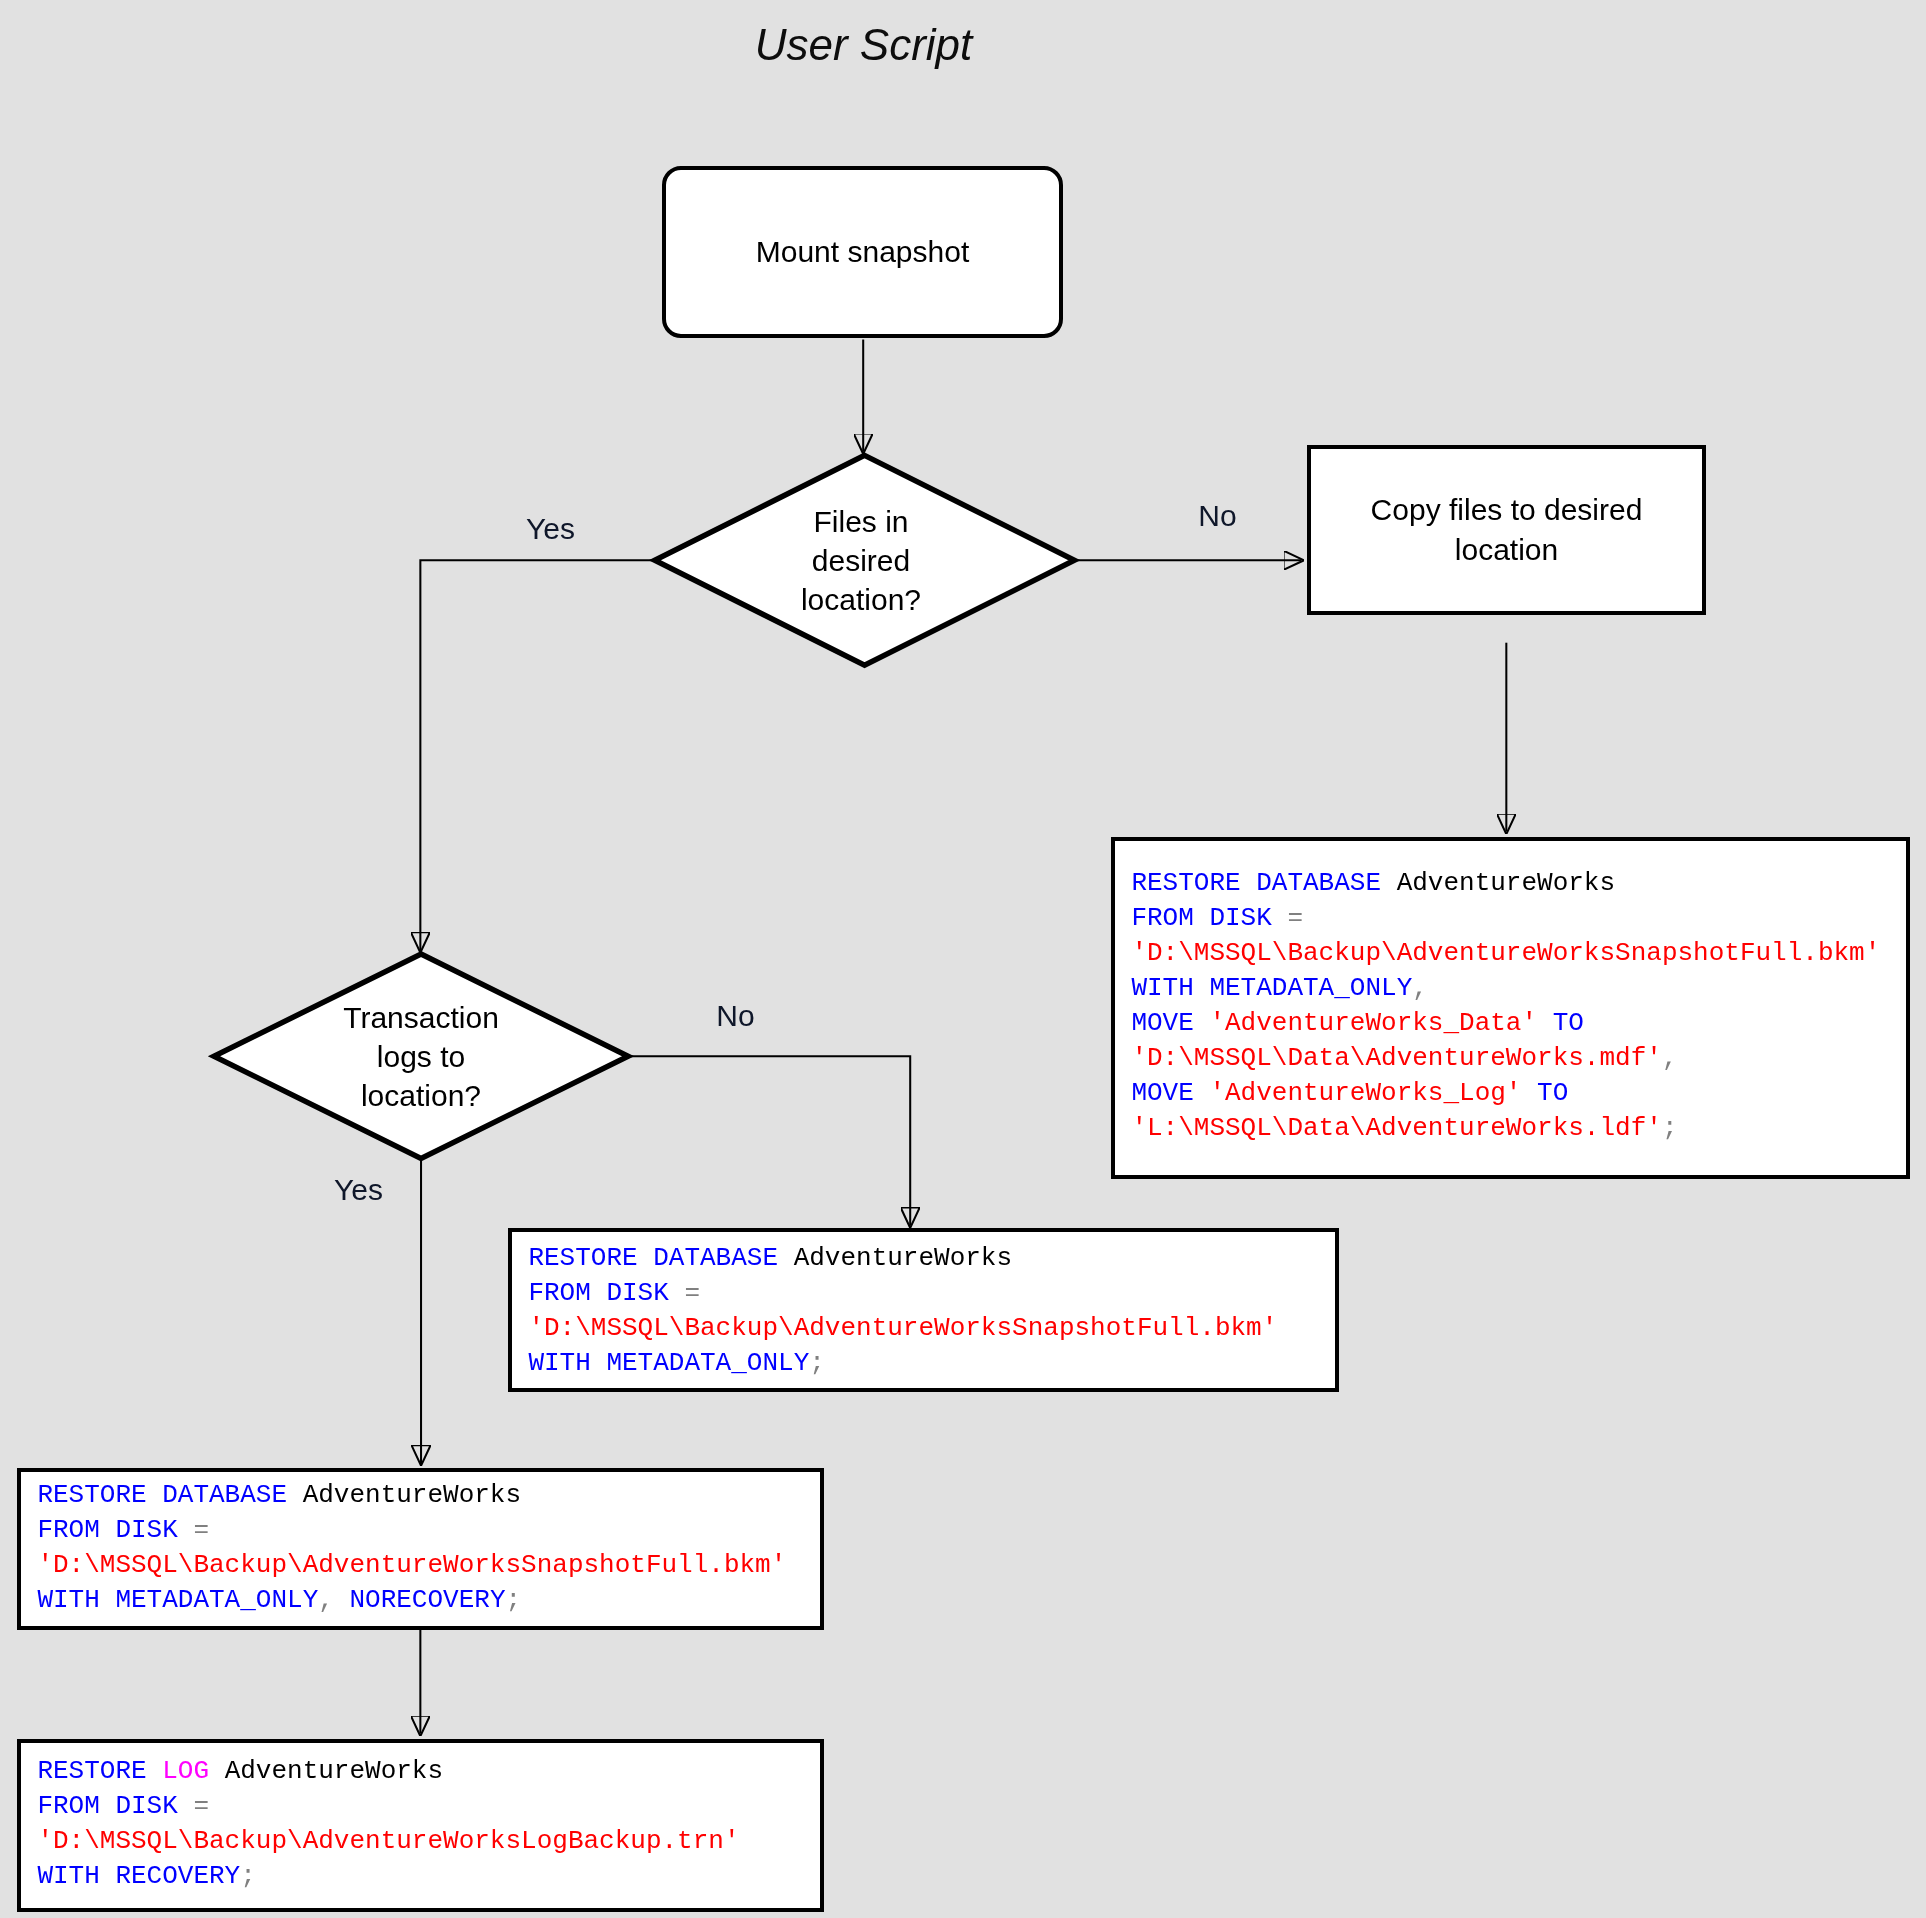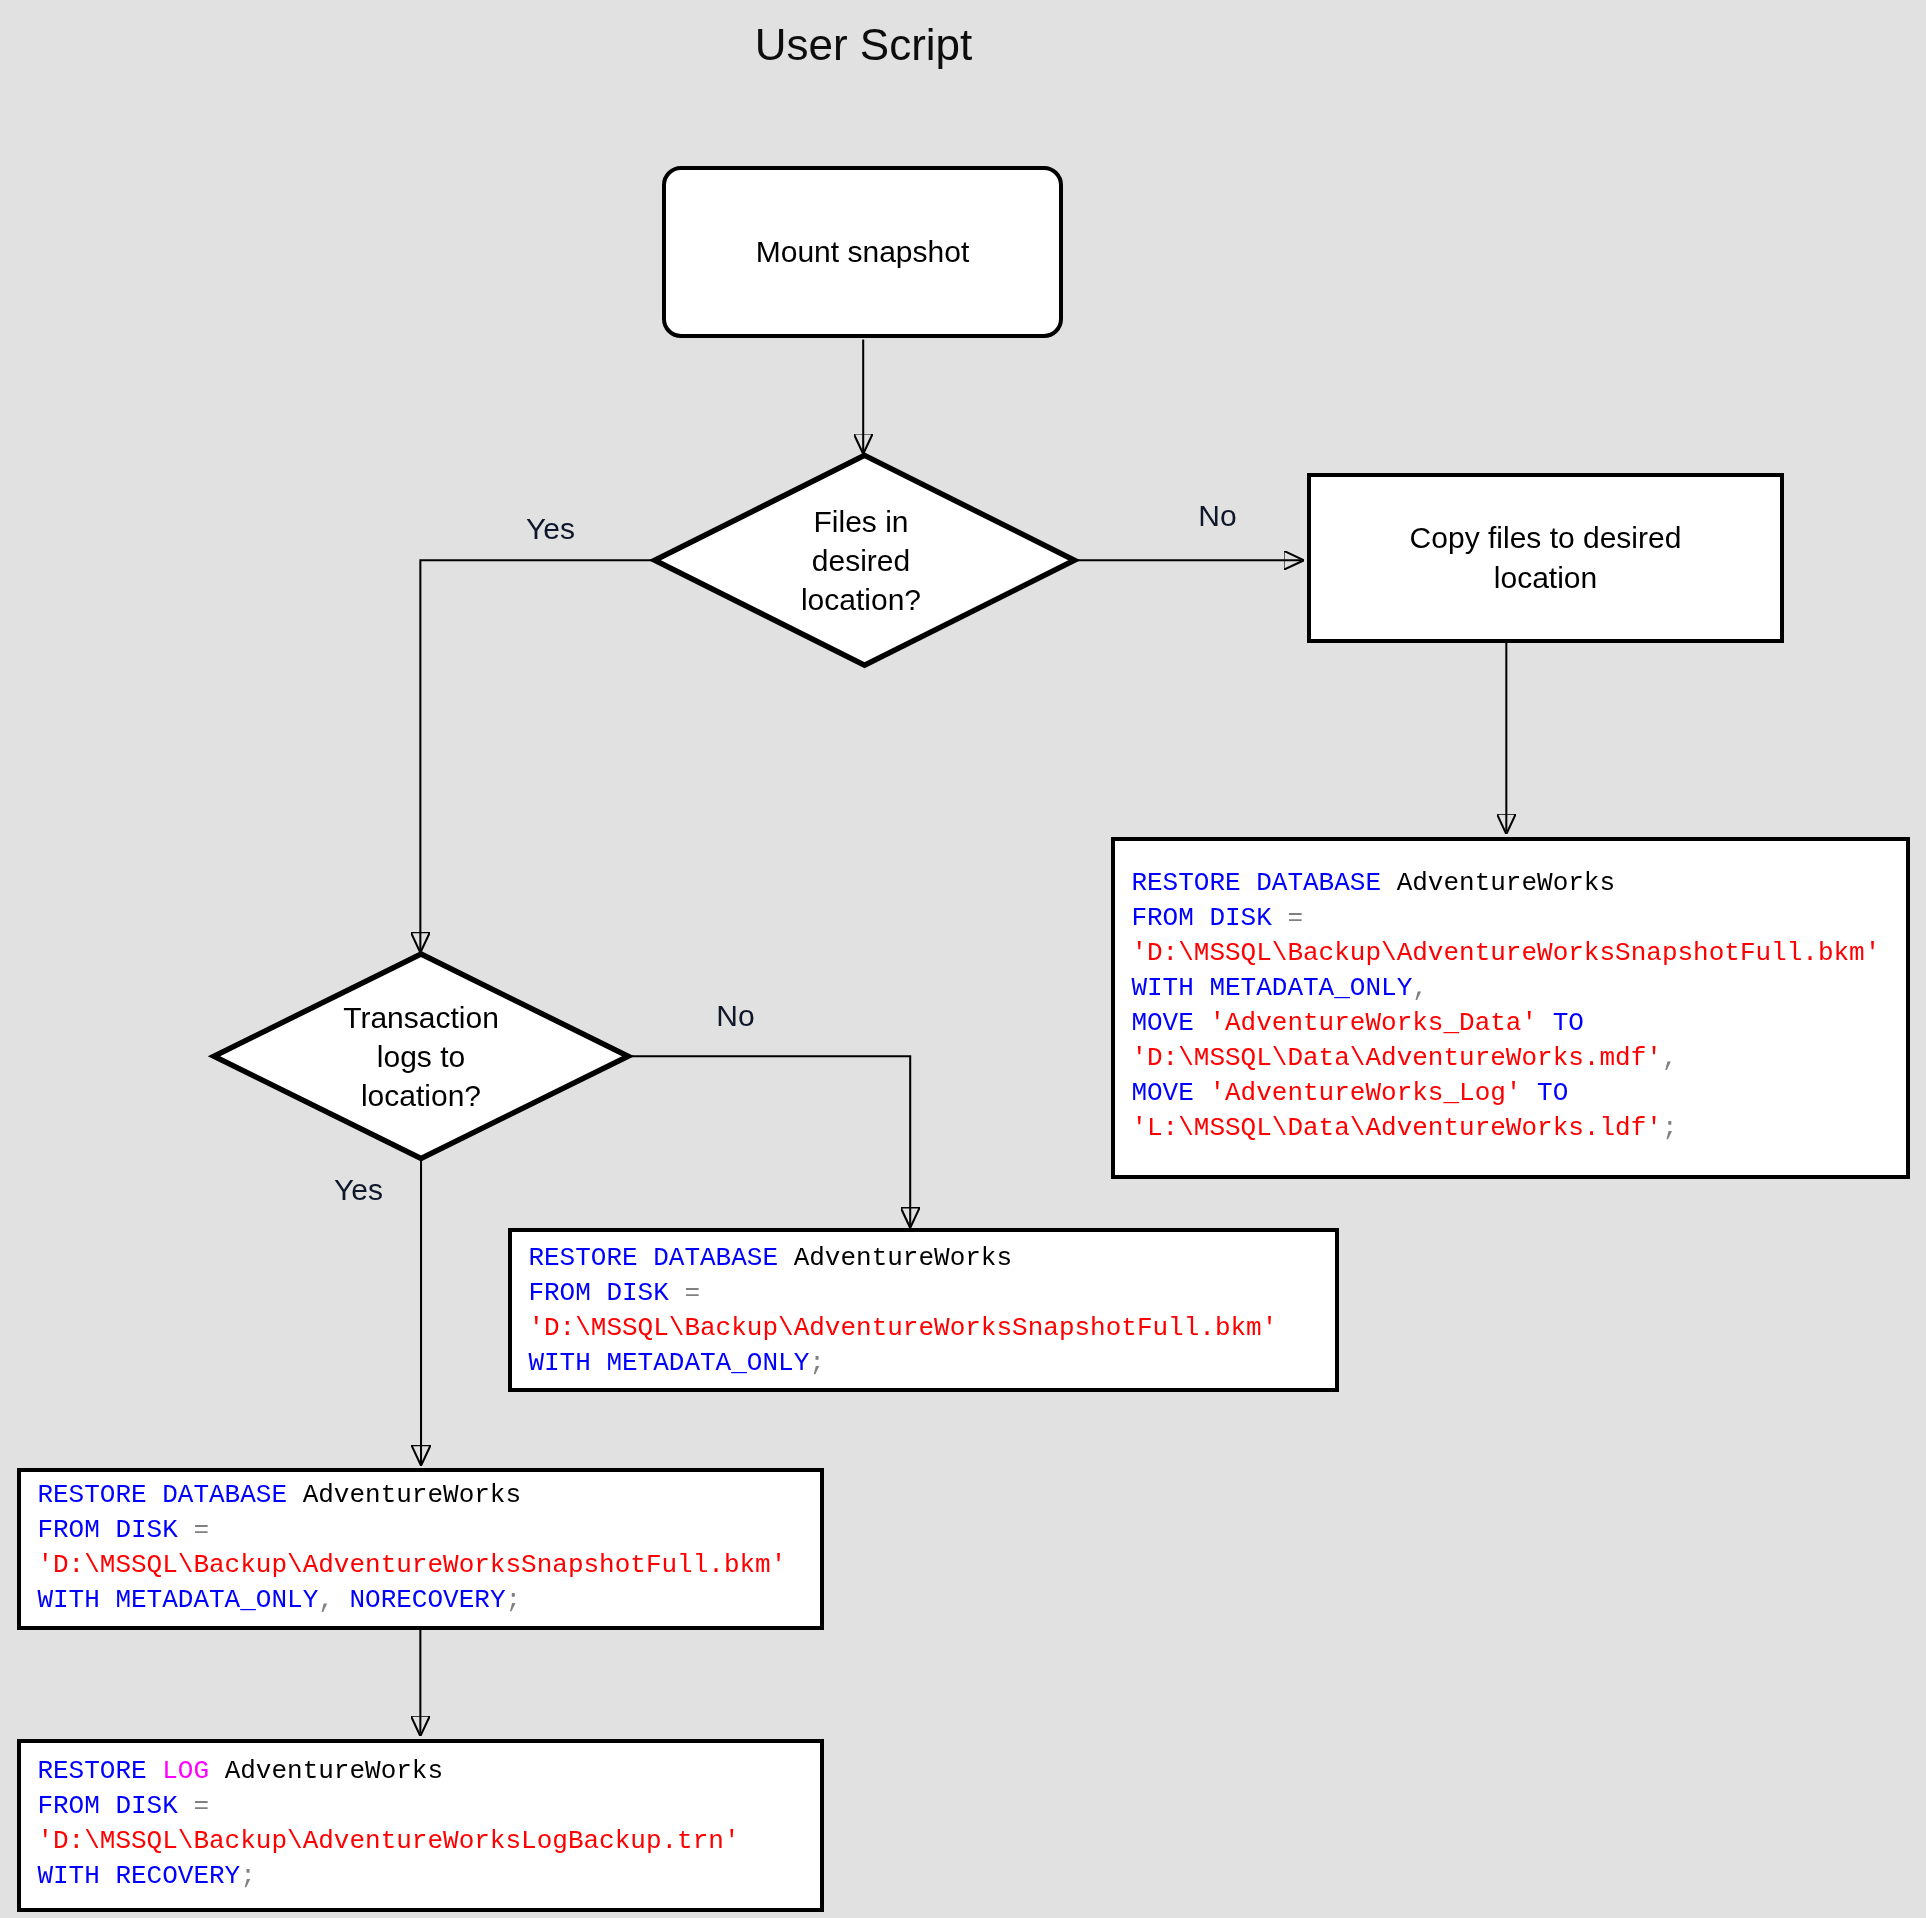--- a/index.html
+++ b/index.html
@@ -10,21 +10,21 @@
     width:1926px;height:1919px;position:relative;overflow:hidden;
     background:#e1e1e1;
     font-family:"Liberation Sans", sans-serif;
     color:#000;
   }
   #connector-layer{position:absolute;left:0;top:0;z-index:1;}
   #connector-layer path{fill:none;stroke:#000;stroke-width:3;}
   #connector-layer polygon.diamond{fill:#ffffff;stroke:#000;stroke-width:8;}
   .page-title{
     position:absolute;left:659px;top:20.4px;width:409px;
-    text-align:center;font-size:44px;line-height:49px;color:#0d0d0d;z-index:2;
+    text-align:center;font-size:44px;line-height:49px;color:#0d0d0d;z-index:2;font-style:italic;
   }
   .shape{
     position:absolute;box-sizing:border-box;z-index:2;
     background:#ffffff;border:4.8px solid #000;
     display:flex;align-items:center;justify-content:center;
     text-align:center;white-space:pre-line;
     font-size:30px;line-height:40px;
   }
   .diamond-text{
     position:absolute;z-index:2;
@@ -68,21 +68,21 @@
   <path d="M617 2391 L617 2544" marker-end="url(#ah)"></path>
 
   <polygon class="diamond" points="1269,668 1577,822 1269,976 961,822"></polygon>
   <polygon class="diamond" points="618,1400 922,1550 618,1700 314,1550"></polygon>
 </svg>
 
 <div class="page-title">User Script</div>
 
 <div class="shape" style="left:662px;top:166px;width:401px;height:172px;border-radius:19px;">Mount snapshot</div>
 
-<div class="shape" style="left:1307px;top:473px;width:477px;height:170px;">Copy files to desired
+<div class="shape" style="left:1307px;top:445px;width:399px;height:170px;">Copy files to desired
 location</div>
 
 <div class="diamond-text" style="left:651px;top:455px;width:420px;height:210px;">Files in
 desired
 location?</div>
 
 <div class="diamond-text" style="left:214px;top:954px;width:414px;height:204px;">Transaction
 logs to
 location?</div>
 

